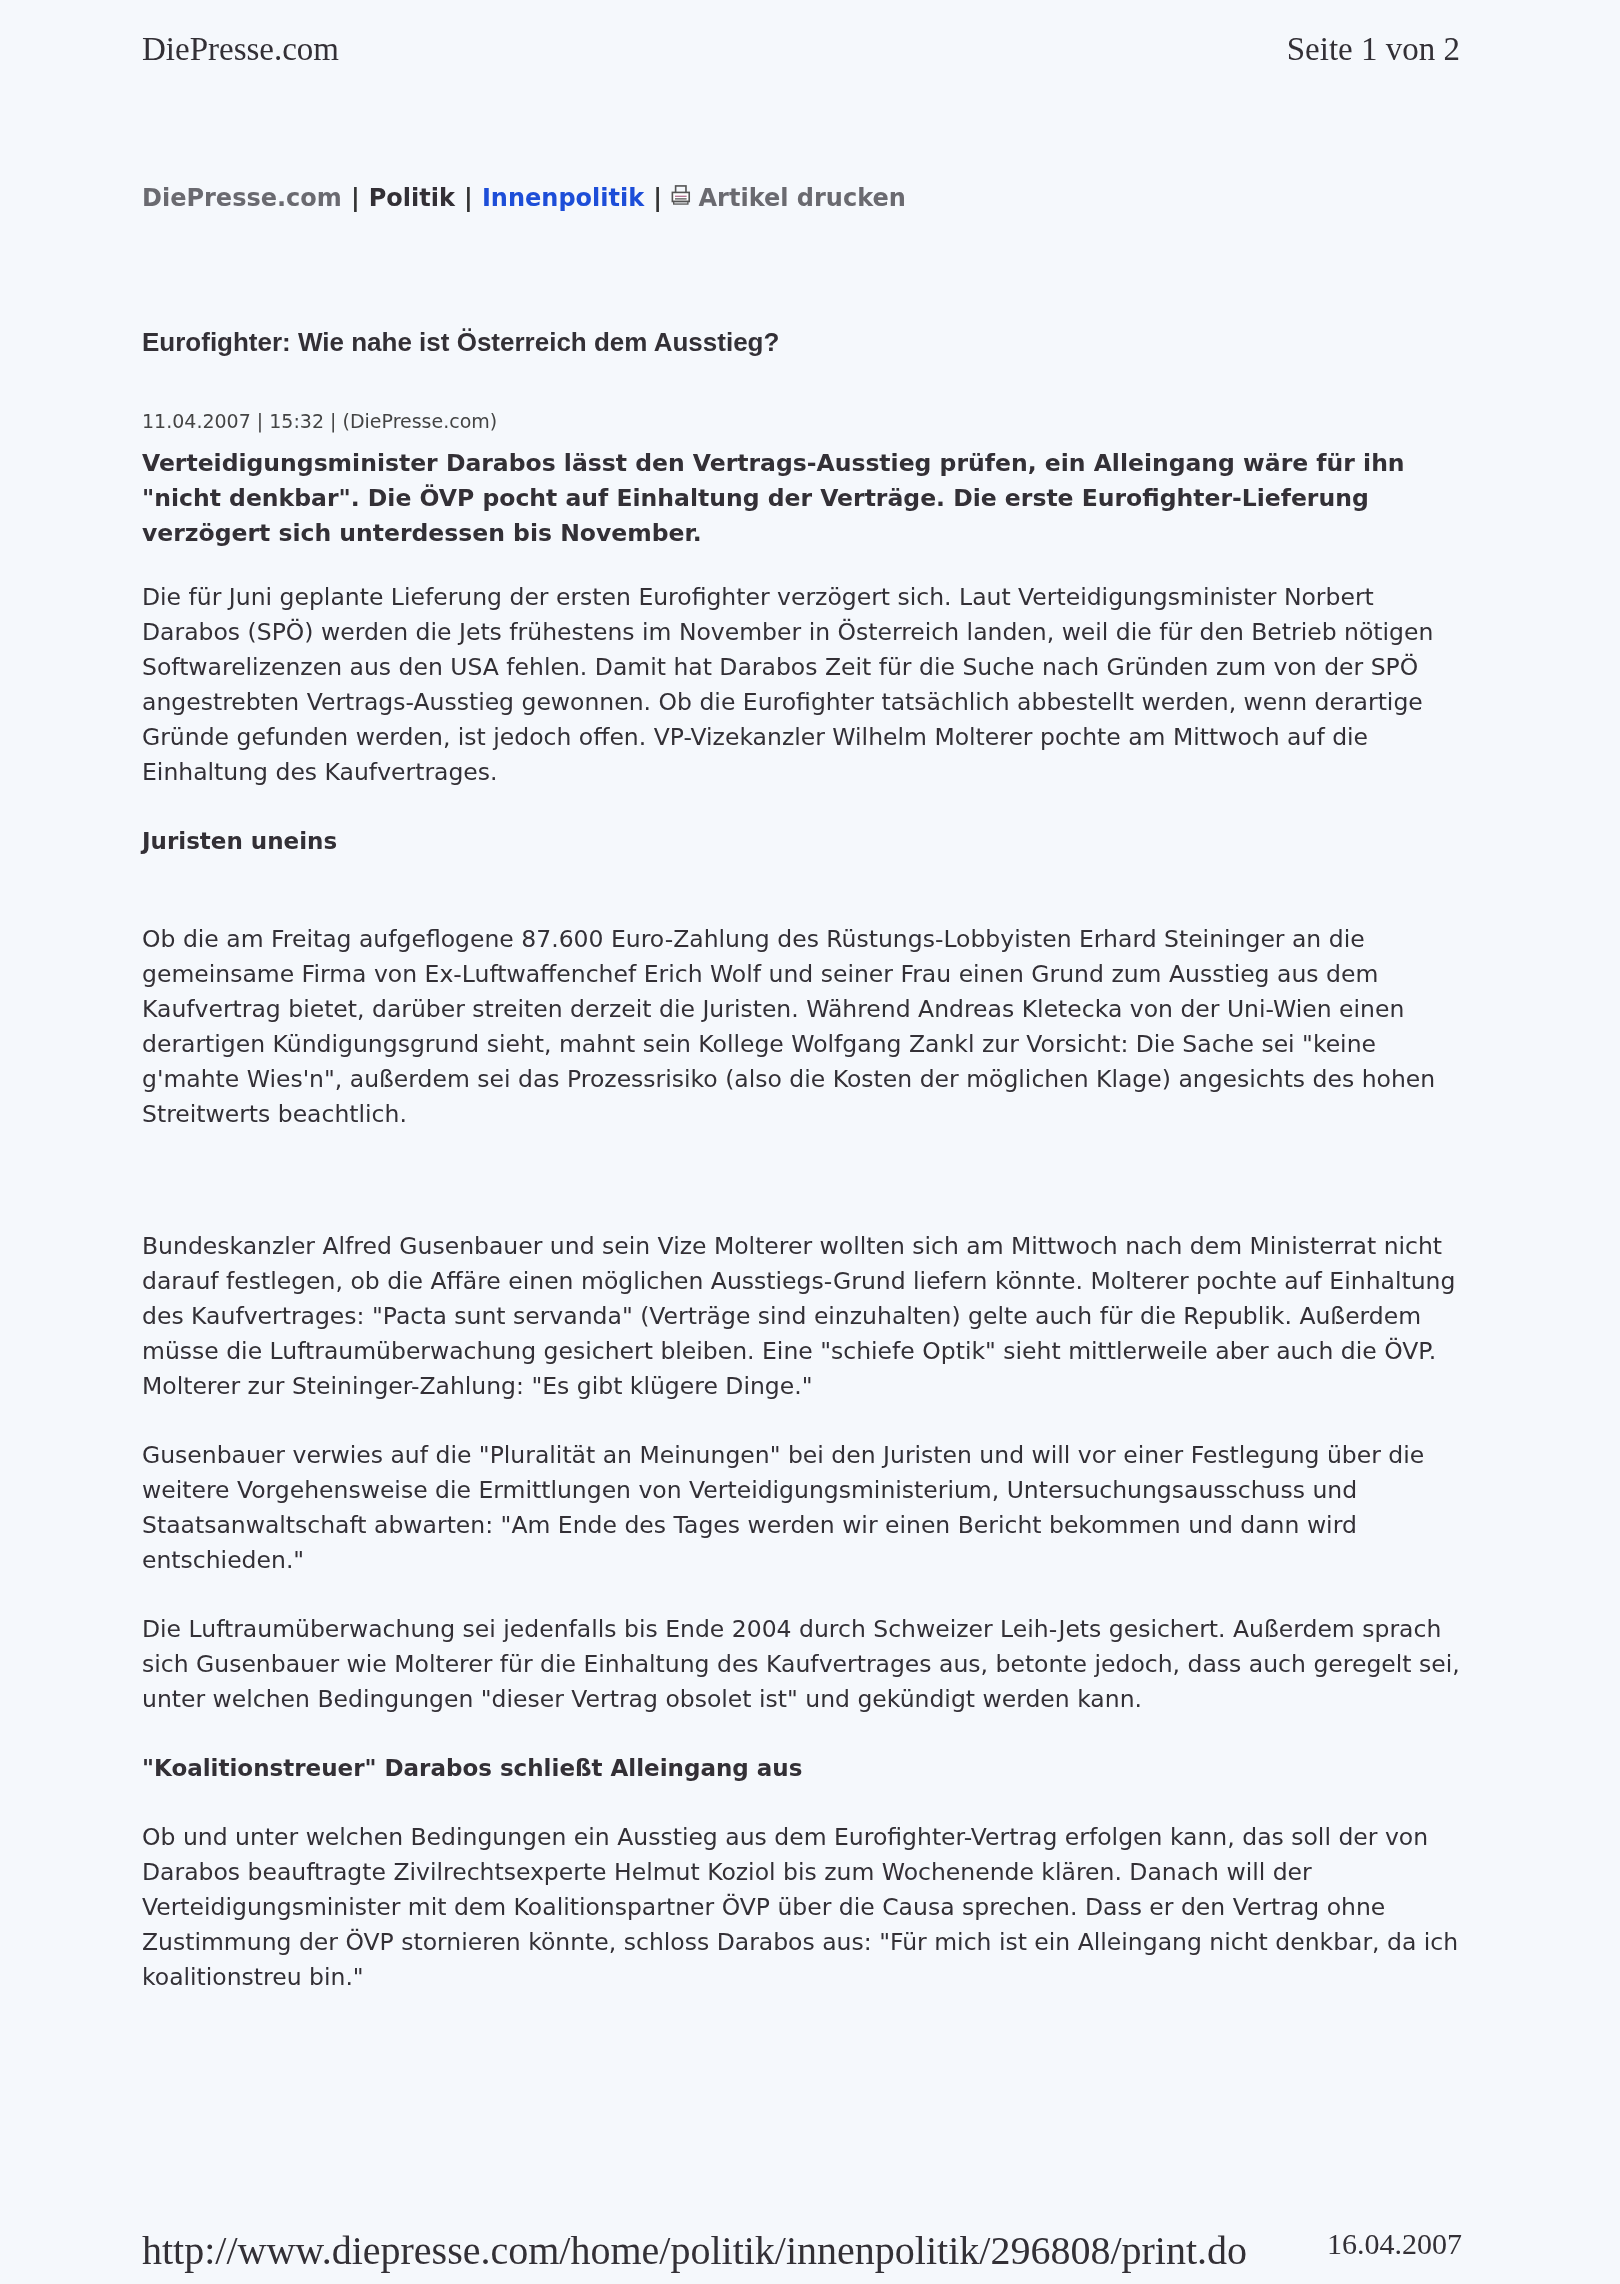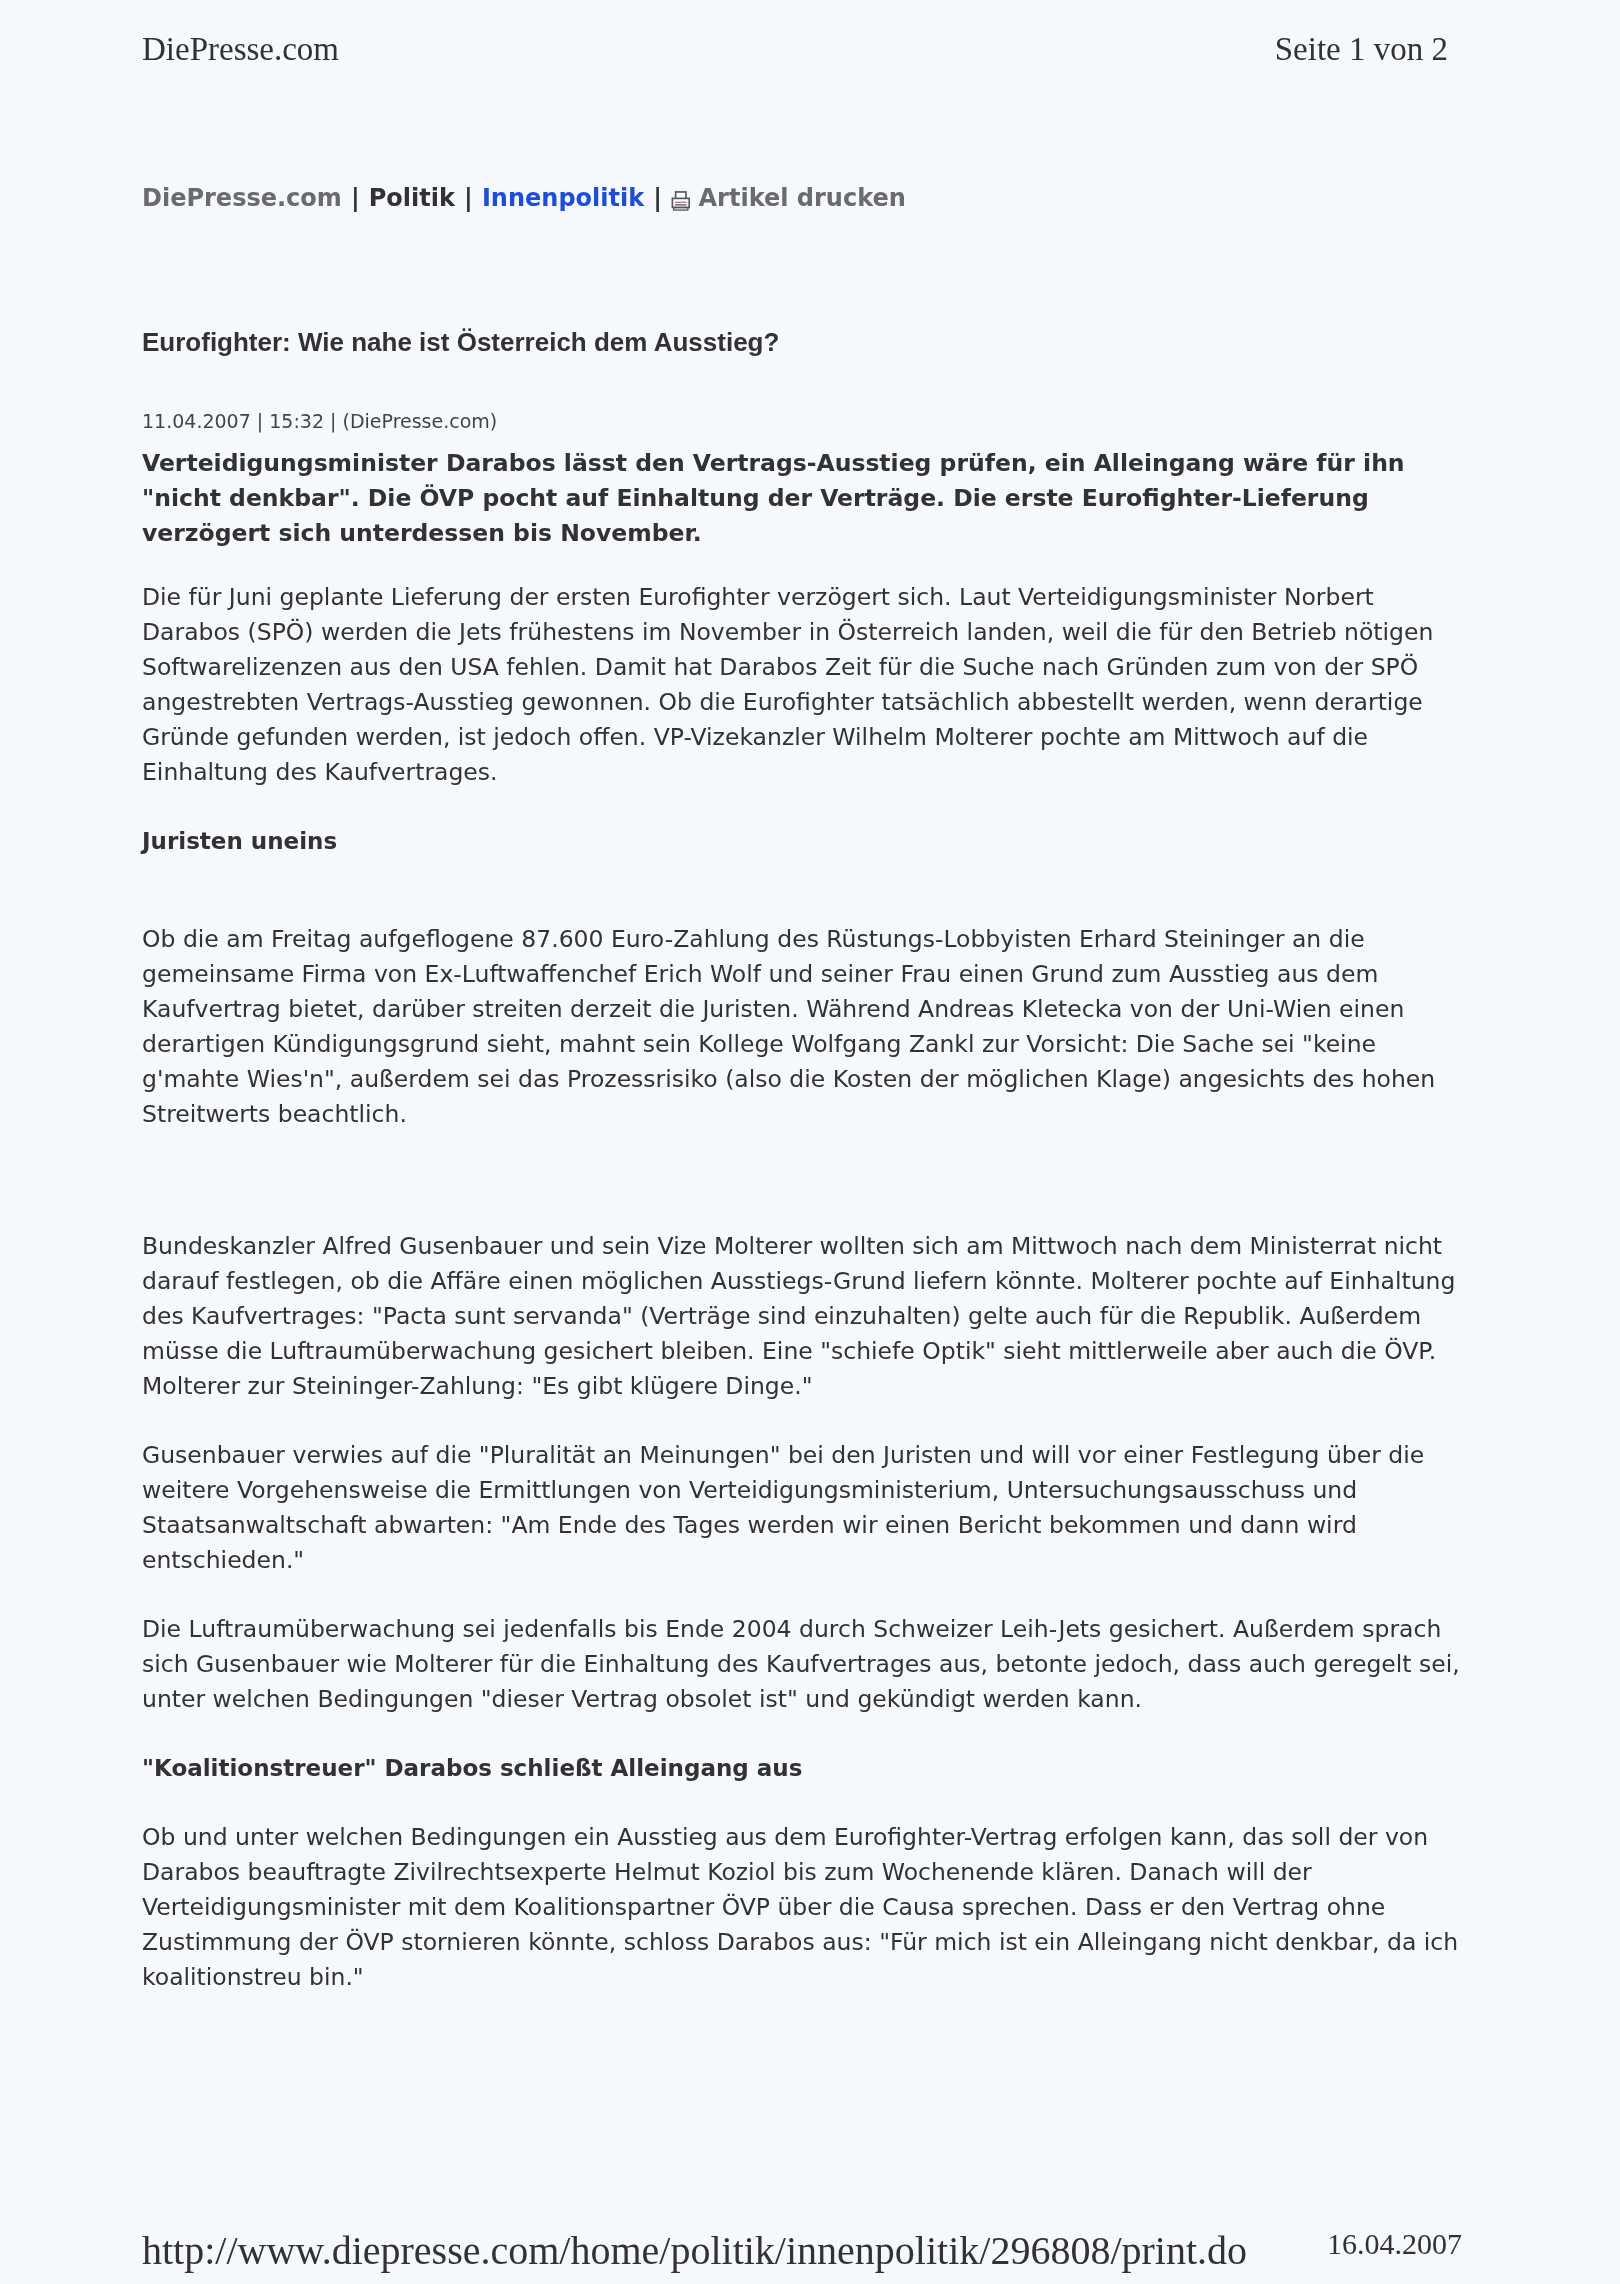--- a/index.html
+++ b/index.html
@@ -6,21 +6,21 @@
   body {
     width: 1620px; height: 2284px;
     background: #f5f8fc;
     position: relative;
     overflow: hidden;
     color: #333036;
   }
   .serif { font-family: "Liberation Serif", "DejaVu Serif", serif; }
   .sans { font-family: "DejaVu Sans", "Liberation Sans", sans-serif; }
   .hdr-left { position: absolute; left: 142px; top: 31px; font-size: 33px; }
-  .hdr-right { position: absolute; right: 172px; top: 31px; font-size: 33px; }
+  .hdr-right { position: absolute; right: 160px; top: 31px; font-size: 33px; }
   .breadcrumb { position: absolute; left: 142px; top: 184px; font-size: 24px; font-weight: bold; display: flex; align-items: center; white-space: nowrap; }
   .breadcrumb .muted { color: #6a6a70; }
   .breadcrumb .sep { margin: 0 9.1px; color: #333; font-weight: bold; }
   .breadcrumb a { text-decoration: none; }
   .print-icon { display: inline-block; width: 19.6px; height: 22px; margin-right: 7.8px; position: relative; }
   .print-icon svg { width: 19.6px; height: 22px; }
   .title { position: absolute; left: 142px; top: 327px; font-family: "Liberation Sans", sans-serif; font-weight: bold; font-size: 26px; margin: 0; color: #333036; }
   .meta { position: absolute; left: 142px; top: 410px; font-size: 19px; color: #444; }
   .article { position: absolute; left: 142px; top: 446px; width: 1326px; font-size: 23.5px; line-height: 35px; }
   .lead { font-weight: bold; margin: 0 0 29px 0; }
@@ -36,21 +36,21 @@
 <div class="serif hdr-left">DiePresse.com</div>
 <div class="serif hdr-right">Seite 1 von 2</div>
 
 <nav class="sans breadcrumb">
   <a class="muted">DiePresse.com</a>
   <span class="sep">|</span>
   <a style="color:#333036">Politik</a>
   <span class="sep">|</span>
   <a style="color:#1d4ed8">Innenpolitik</a>
   <span class="sep">|</span>
-  <a class="muted" style="display:flex;align-items:flex-end;">
+  <a class="muted" style="display:flex;align-items:flex-start;">
     <span class="print-icon">
       <svg viewBox="0 0 30 34">
           <rect x="7" y="3" width="16" height="11" fill="none" stroke="#555" stroke-width="2.5"></rect>
           <rect x="2" y="13" width="26" height="14" fill="#fff" stroke="#555" stroke-width="2.5"></rect>
           <line x1="6" y1="19" x2="24" y2="19" stroke="#b07090" stroke-width="2"></line>
           <line x1="6" y1="23" x2="24" y2="23" stroke="#555" stroke-width="2"></line>
           <rect x="4" y="27" width="22" height="4" fill="none" stroke="#555" stroke-width="2"></rect>
         </svg>
     </span>
     <span>Artikel drucken</span>

